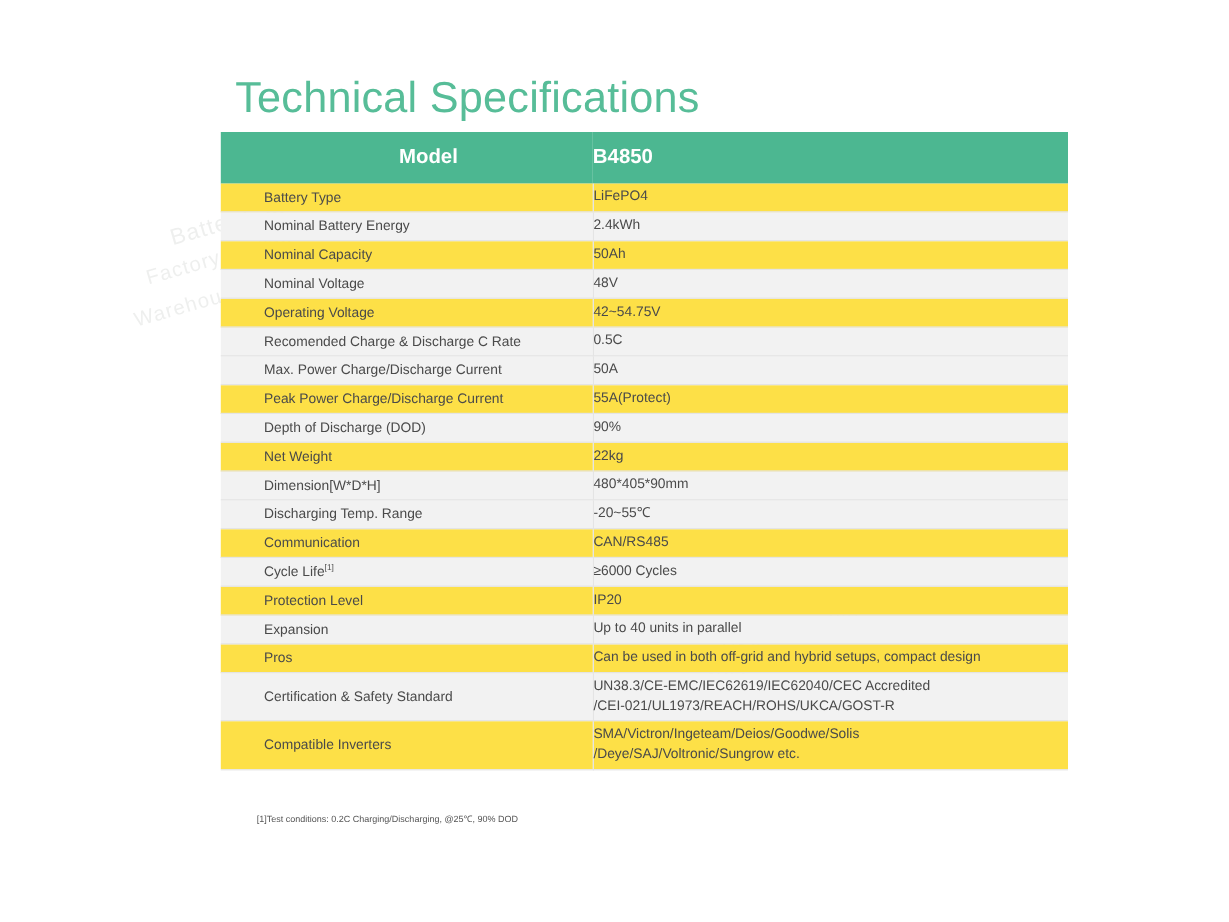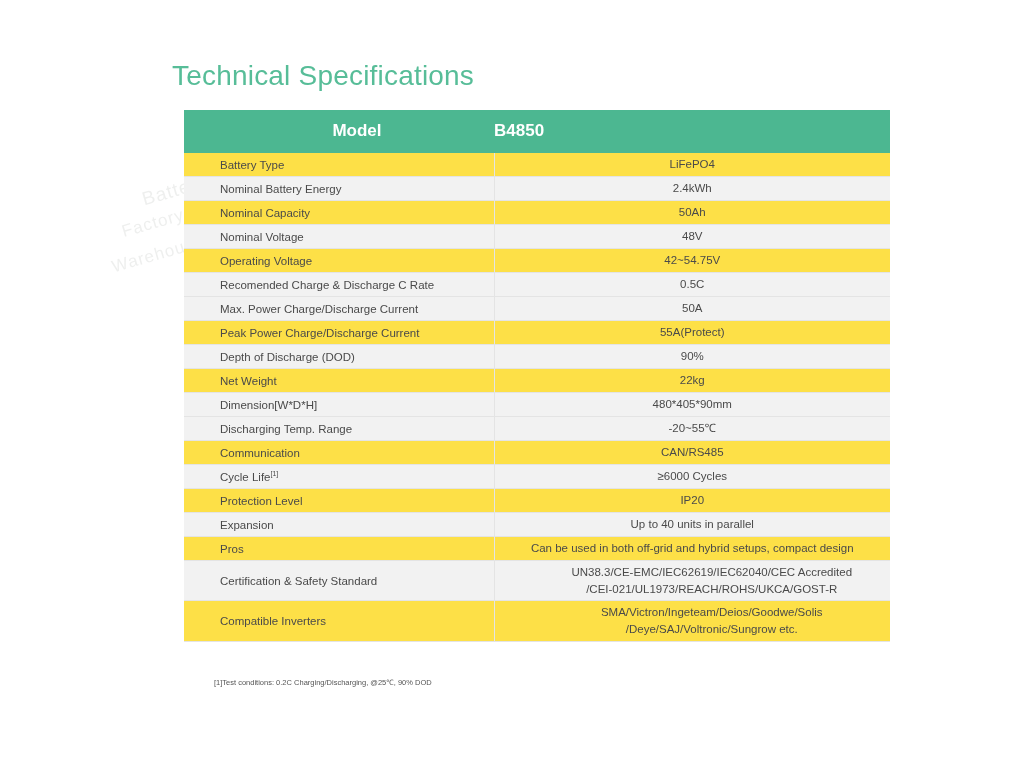--- a/index.html
+++ b/index.html
@@ -37,23 +37,23 @@
   .wm1 { left: 140px; top: 170px; }
   .wm2 { left: 120px; top: 205px; }
   .wm3 { left: 110px; top: 240px; }
   .wm4 { left: 640px; top: 480px; }
   .wm5 { left: 600px; top: 515px; }
   .wm6 { left: 560px; top: 550px; }
   .wm-big { font-size: 19px; }
 
   .title {
     position: absolute;
-    left: 172px;
+    left: 196px;
     top: 60px;
-    font-size: 28px;
+    font-size: 36px;
     color: #57bd98;
     font-family: "Liberation Sans", sans-serif;
     font-weight: normal;
     letter-spacing: 0.2px;
   }
 
   .spec-table {
     position: absolute;
     left: 184px;
     top: 110px;
@@ -81,32 +81,31 @@
     height: 23px;
     vertical-align: middle;
   }
 
   .spec-table td.label {
     padding-left: 36px;
     border-right: 1px solid #e4e4e4;
     color: #4a4a4a;
   }
   .spec-table td.value {
-    text-align: center;
+    text-align: left;
     color: #4a4a4a;
     line-height: 1.45;
   }
   .spec-table tr.shaded td { background: #f2f2f2; }
   .spec-table tr.plain td { background: #fde047; }
 
   .spec-table td.value.multi {
     padding-top: 3px;
     padding-bottom: 3px;
     height: auto;
-    padding-left: 39px;
   }
   .spec-table td.label.multi {
     height: auto;
   }
 
   .sup {
     font-size: 7px;
     vertical-align: super;
   }
 

